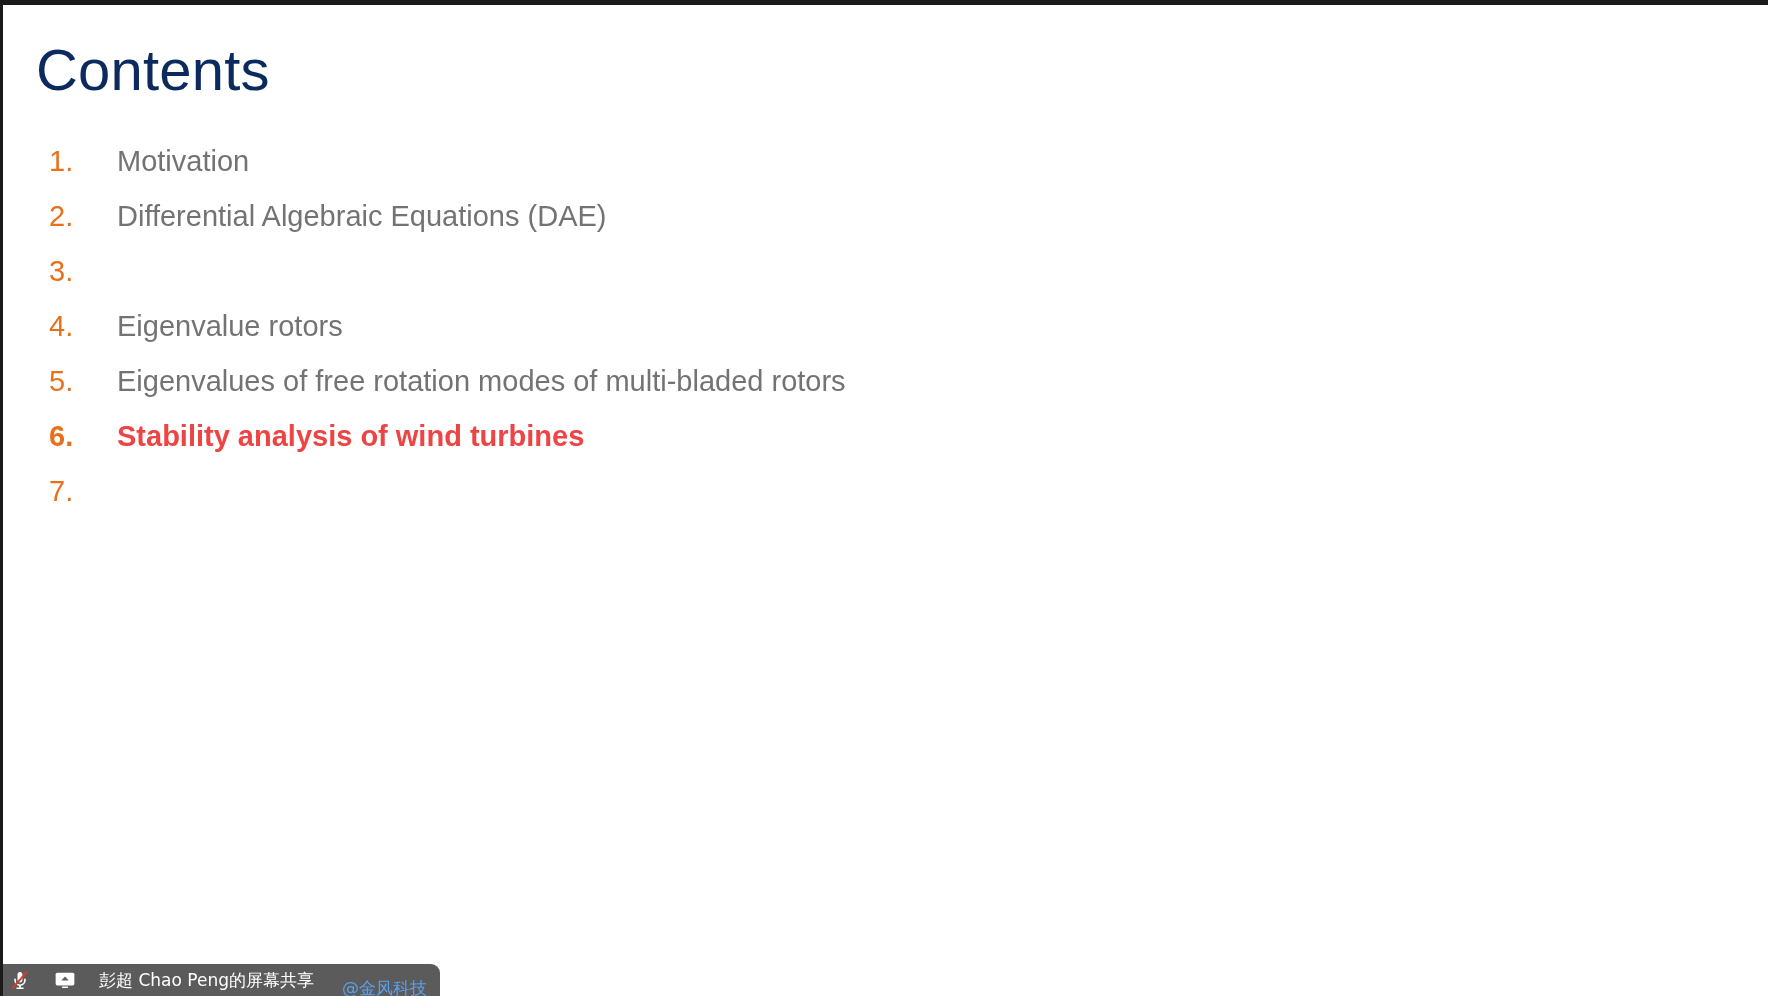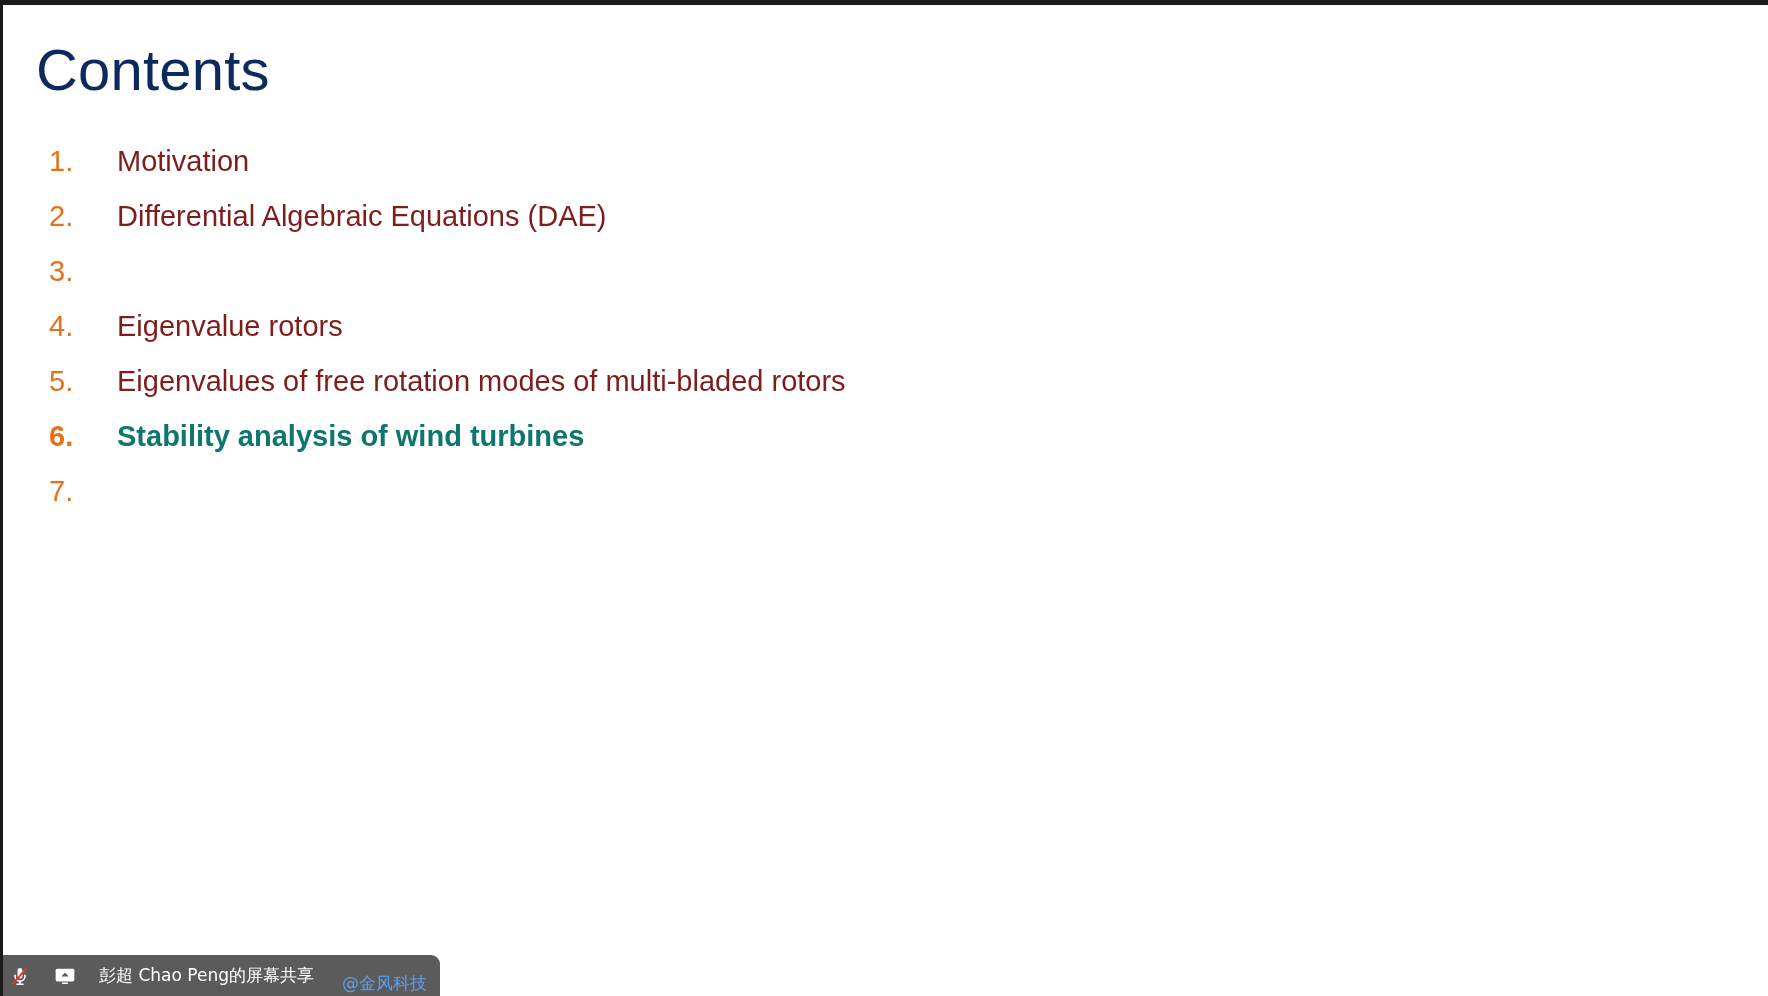--- a/index.html
+++ b/index.html
@@ -65,45 +65,45 @@
     flex: 0 0 68px;
     font-size: 29px;
     line-height: 1;
     color: #e8701a;
     font-weight: 400;
   }
 
   .item-label {
     font-size: 29px;
     line-height: 1;
-    color: #7f1d1d;
+    color: #737373;
     font-weight: 400;
     white-space: nowrap;
   }
 
   
   .contents-item.is-current .item-number,
   .contents-item.is-current .item-label {
     font-weight: bold;
   }
   .contents-item.is-current .item-label {
-    color: #0f766e;
+    color: #ef4444;
   }
 
   
   .contents-item.is-dimmed .item-label {
     color: #9a9a9a;
   }
 
   
   #share-bar {
     position: absolute;
     left: 0;
     bottom: 0;
-    height: 41px;
+    height: 32px;
     background: #5b5b5b;
     border-top-right-radius: 9px;
     display: flex;
     align-items: center;
     padding: 0 13px 0 6px;
     box-sizing: border-box;
     gap: 23px;
   }
 
   .bar-icon {

